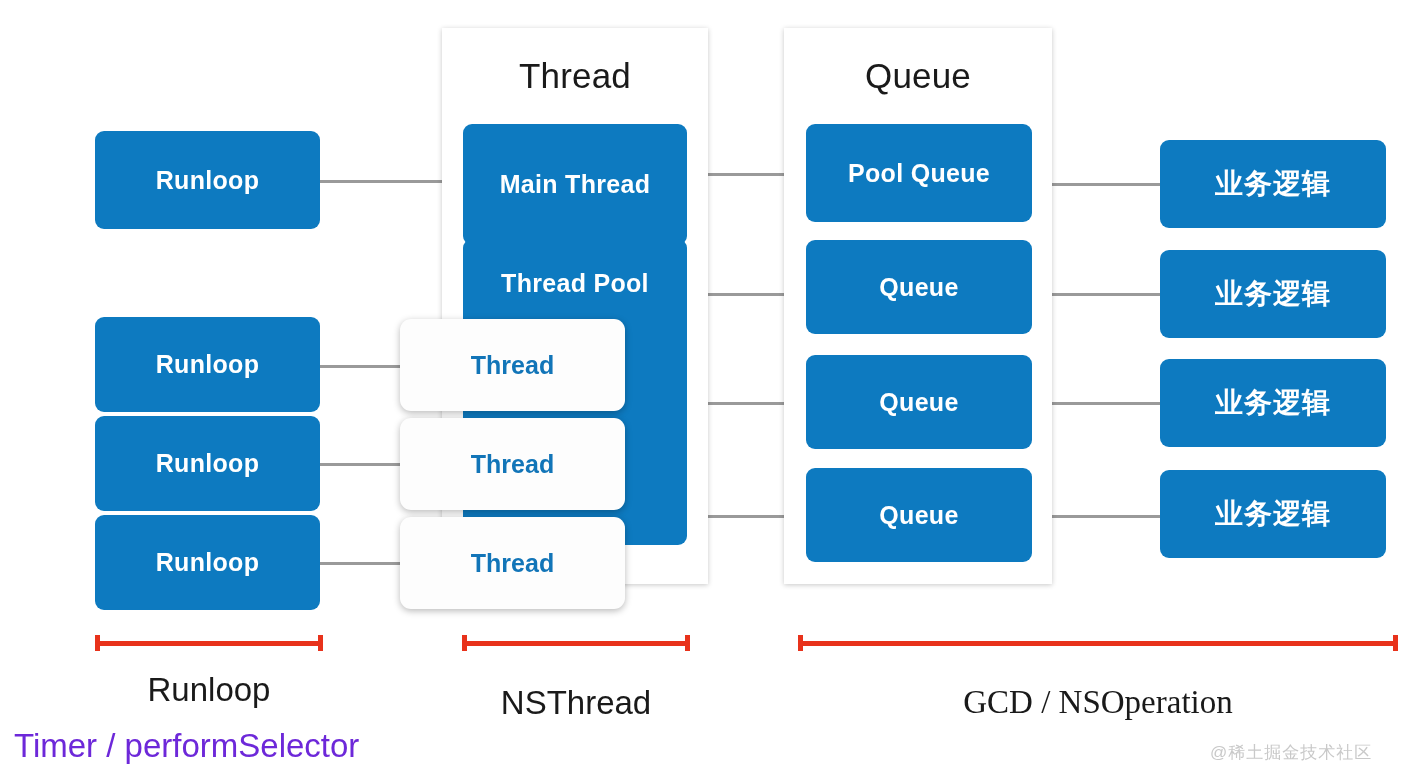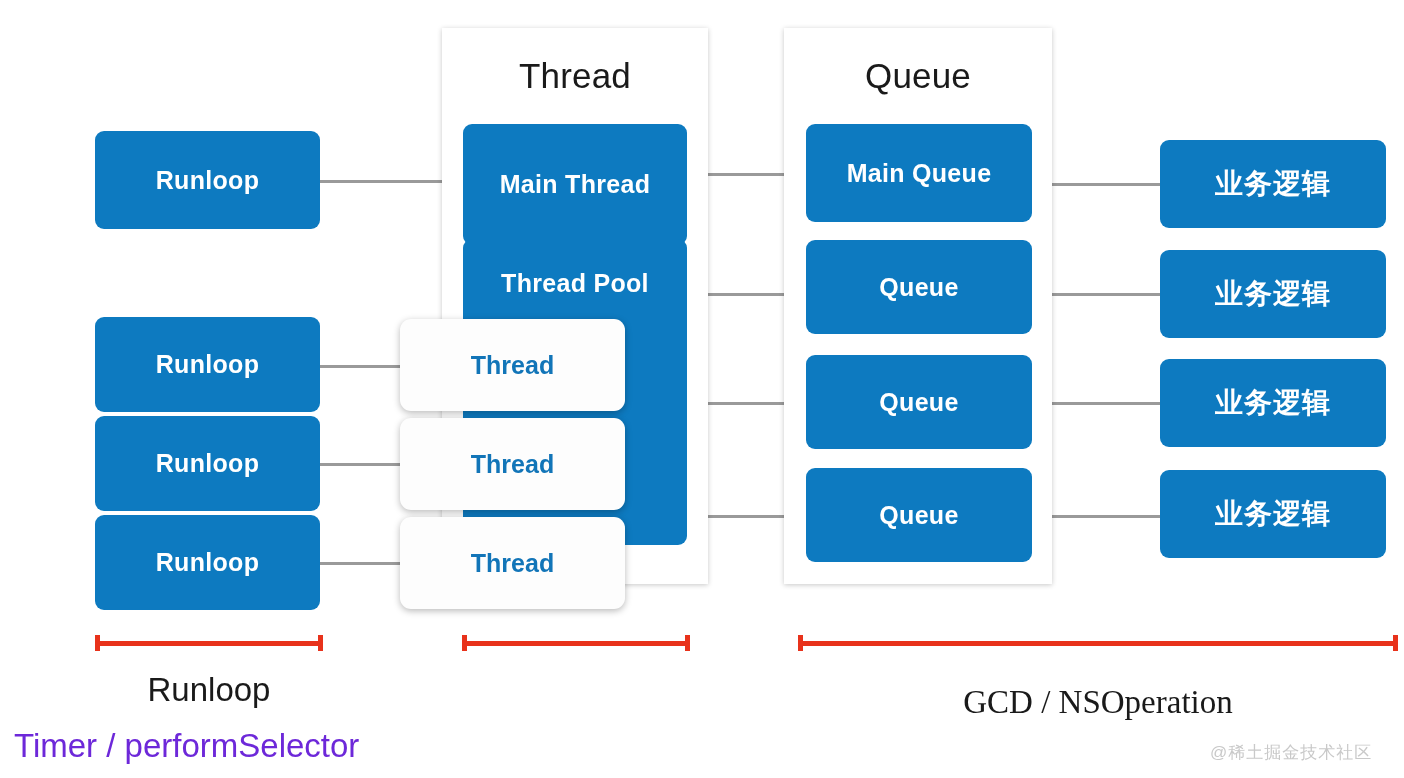--- a/index.html
+++ b/index.html
@@ -91,21 +91,21 @@
   <div class="bluebox" style="left:95px;top:515px;width:225px;height:95px;">Runloop</div>
 
   <div class="bluebox" style="left:463px;top:124px;width:224px;height:121px;">Main Thread</div>
 
   <div class="bluebox" style="left:463px;top:239px;width:224px;height:306px;align-items:flex-start;padding-top:30px;">Thread Pool</div>
 
   <div class="whitecard" style="left:400px;top:319px;width:225px;height:92px;">Thread</div>
   <div class="whitecard" style="left:400px;top:418px;width:225px;height:92px;">Thread</div>
   <div class="whitecard" style="left:400px;top:517px;width:225px;height:92px;">Thread</div>
 
-  <div class="bluebox" style="left:806px;top:124px;width:226px;height:98px;">Main Queue</div>
+  <div class="bluebox" style="left:806px;top:124px;width:226px;height:98px;">Pool Queue</div>
   <div class="bluebox" style="left:806px;top:240px;width:226px;height:94px;">Queue</div>
   <div class="bluebox" style="left:806px;top:355px;width:226px;height:94px;">Queue</div>
   <div class="bluebox" style="left:806px;top:468px;width:226px;height:94px;">Queue</div>
 
   <div class="bluebox cjk" style="left:1160px;top:140px;width:226px;height:88px;">业务逻辑</div>
   <div class="bluebox cjk" style="left:1160px;top:250px;width:226px;height:88px;">业务逻辑</div>
   <div class="bluebox cjk" style="left:1160px;top:359px;width:226px;height:88px;">业务逻辑</div>
   <div class="bluebox cjk" style="left:1160px;top:470px;width:226px;height:88px;">业务逻辑</div>
 
   <div class="bracket" style="left:95px;top:635px;width:228px;">
@@ -118,19 +118,20 @@
     <div class="cap l"></div>
     <div class="cap r"></div>
   </div>
   <div class="bracket" style="left:798px;top:635px;width:600px;">
     <div class="bar"></div>
     <div class="cap l"></div>
     <div class="cap r"></div>
   </div>
 
   <div class="axis-label" style="left:95px;top:673px;width:228px;">Runloop</div>
+  <div class="axis-label" style="left:462px;top:686px;width:228px;">NSThread</div>
   <div class="axis-label" style="left:798px;top:686px;width:600px;font-family:Liberation Serif, serif;">GCD / NSOperation</div>
 
   <div class="footnote" style="left:14px;top:729px;">Timer / performSelector</div>
 
   <div class="watermark" style="left:1210px;top:741px;">@稀土掘金技术社区</div>
 
 </div>
 
 </body></html>

